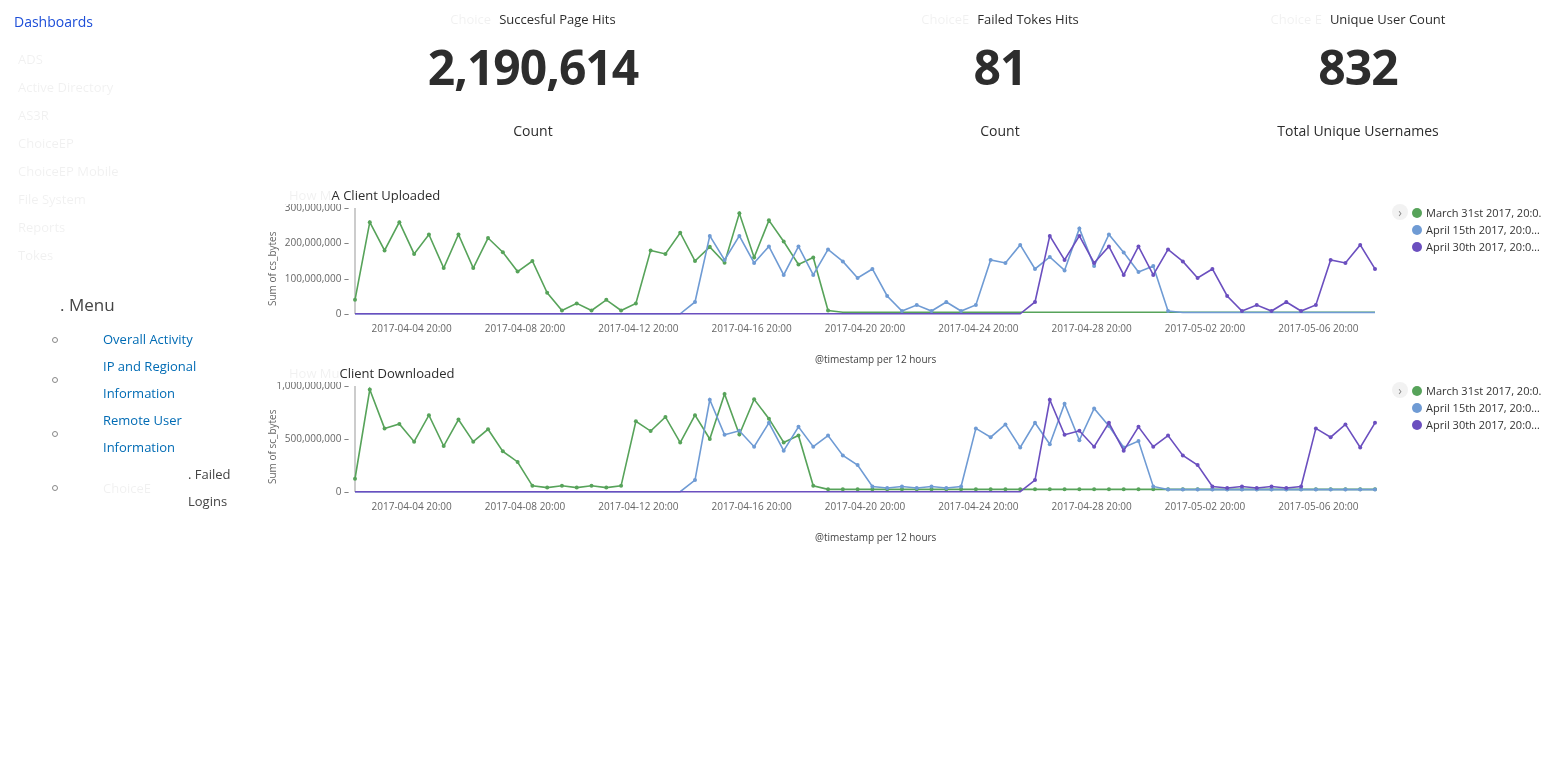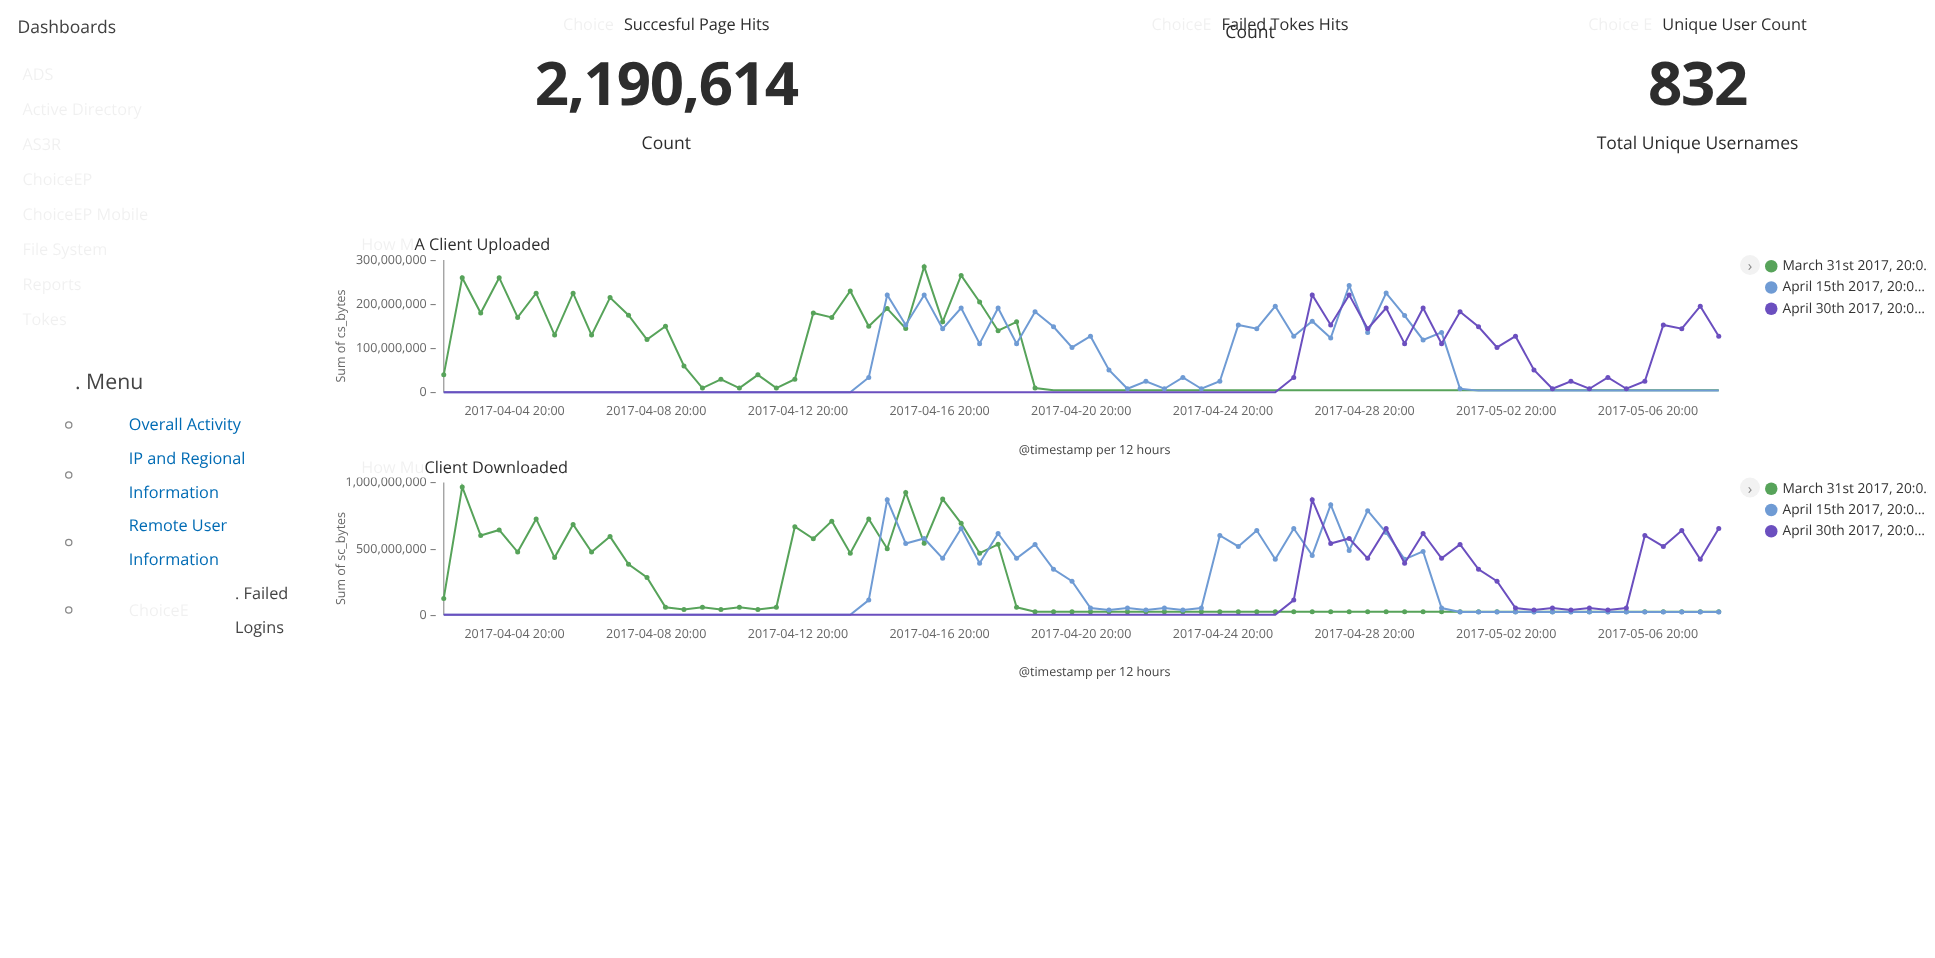--- a/index.html
+++ b/index.html
@@ -1,38 +1,38 @@
 <!DOCTYPE html>
 <html><head>
 <meta charset="utf-8">
 <style>
   * { box-sizing: border-box; margin: 0; padding: 0; }
   html, body { width: 1548px; height: 766px; font-family: "Open Sans", "Helvetica Neue", Arial, sans-serif; color: #2d2d2d; background: #fff; overflow: hidden; }
   .root { display: flex; width: 100%; height: 100%; }
   .sidebar { width: 245px; flex: 0 0 245px; padding: 12px 10px; position: relative; }
-  .sidebar-title { font-size: 14px; color: #404040; margin-bottom: 14px; padding-left: 4px; }
+  .sidebar-title { font-size: 14px; color: #1d4ed8; margin-bottom: 14px; padding-left: 4px; }
   .faded-list { list-style: none; padding-left: 8px; }
   .faded-list li { font-size: 13px; color: rgba(0,0,0,0.06); line-height: 28px; white-space: nowrap; }
   .menu-label { font-size: 17px; color: #444; margin: 24px 0 10px 50px; }
   .menu { list-style: none; padding-left: 42px; }
   .menu li { display: flex; align-items: center; font-size: 13px; line-height: 27px; gap: 37px; }
   .menu li .bullet { width: 6px; height: 6px; border: 1px solid #888; border-radius: 50%; margin-right: 8px; flex: 0 0 6px; }
   .menu li a { color: #006bb4; text-decoration: none; cursor: pointer; }
   .menu li .faded-left { color: rgba(0,0,0,0.06); }
   .menu li .faded-text { color: #444; }
   .main { flex: 1; position: relative; padding-top: 6px; }
   .metrics-row { display: flex; width: 100%; height: 180px; }
   .metric { position: relative; text-align: center; padding-top: 4px; }
   .metric.m1 { flex: 0 0 576px; }
   .metric.m2 { flex: 0 0 358px; }
   .metric.m3 { flex: 0 0 358px; }
   .metric-caption-top { position: absolute; top: 4px; left: 0; right: 0; font-size: 13px; font-weight: 400; color: #2d2d2d; }
   .metric-caption-top .ghost { color: rgba(0,0,0,0.06); margin-right: 8px; font-size: 13px; }
   .metric-big { font-size: 48px; font-weight: 700; color: #2d2d2d; margin-top: 24px; letter-spacing: -1px; }
-  .metric-sub { font-size: 14px; color: #2d2d2d; margin-top: 6px; }
+  .metric-sub { font-size: 14px; color: #2d2d2d; margin-top: 22px; }
 
   .chart-block { position: relative; width: 100%; height: 178px; }
   .chart-title-ghost { position: absolute; left: 44px; top: 0; font-size: 13px; }
   .chart-title-ghost .g { color: rgba(0,0,0,0.06); }
   .chart-title-ghost .t { color: #2d2d2d; }
   svg.chart { position: absolute; left: 20px; top: 18px; }
   .ylabel { position: absolute; left: 20px; top: 48px; font-size: 10px; color: #666; transform: rotate(-90deg); transform-origin: left top; }
   .xlabel { position: absolute; bottom: -2px; font-size: 10px; font-weight: 400; color: #444; }
   .legend { position: absolute; right: 6px; top: 18px; font-size: 11px; color: #333; width: 130px; }
   .legend .row { display: flex; align-items: center; white-space: nowrap; overflow: hidden; text-overflow: ellipsis; line-height: 17px; }
@@ -85,20 +85,21 @@
         <div class="metric-caption-top">
           <span class="ghost">Choice</span><span>Succesful Page Hits</span>
         </div>
         <div class="metric-big">2,190,614</div>
         <div class="metric-sub">Count</div>
       </div>
       <div class="metric m2">
         <div class="metric-caption-top">
           <span class="ghost">ChoiceE</span><span>Failed Tokes Hits</span>
         </div>
+        <div class="metric-big">81</div>
         <div class="metric-sub">Count</div>
       </div>
       <div class="metric m3">
         <div class="metric-caption-top">
           <span class="ghost">Choice E</span><span>Unique User Count</span>
         </div>
         <div class="metric-big">832</div>
         <div class="metric-sub">Total Unique Usernames</div>
       </div>
     </div>

